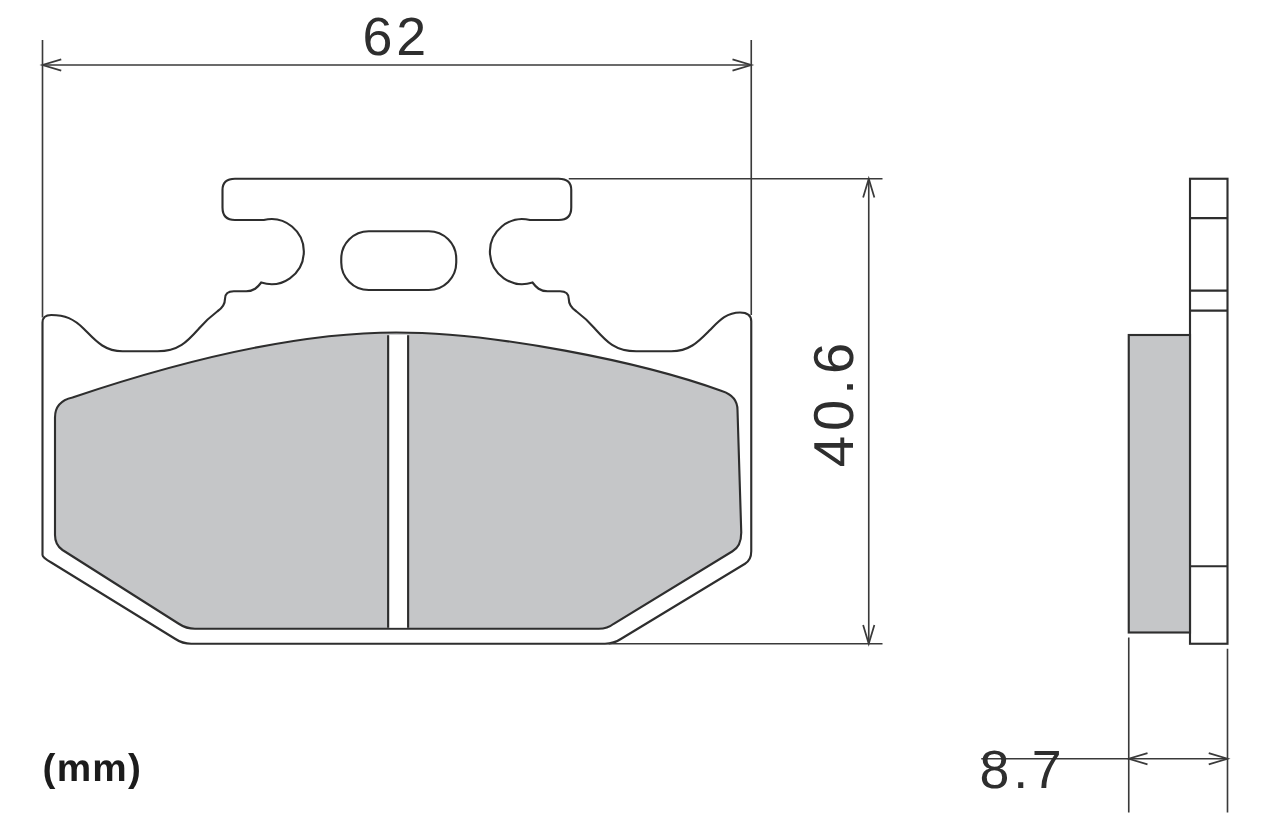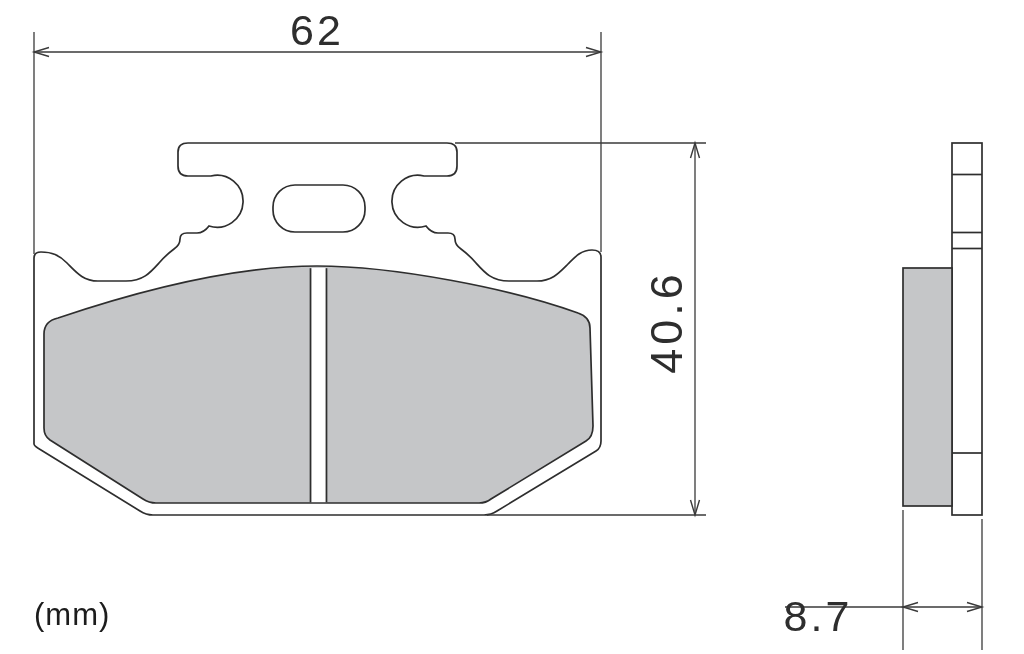--- a/index.html
+++ b/index.html
@@ -33,21 +33,21 @@
   .dim-width     { left: 257px; top: 9px;  width: 120px; }
   .dim-height    { left: 588px; top: 298px; width: 160px; height: 48px;
                    transform: rotate(-90deg); transform-origin: 50% 50%;
                    font-size: 45px; letter-spacing: 4px; }
   .dim-thickness { left: 768px; top: 595px; width: 100px; }
   .unit-label {
     position: absolute;
     left: 34px; top: 597px;
     color: #1c1c1c;
     font-size: 31px;
-    font-weight: 400;
+    font-weight: 700;
     letter-spacing: 1px;
   }
   .outline  { fill: none; stroke: var(--line, #2e2e2e); stroke-width: 1.7px; }
   .platefill{ fill: var(--plate, #ffffff); stroke: var(--line, #2e2e2e); stroke-width: 1.7px; }
   .friction { fill: var(--friction, #c5c6c8); stroke: var(--line, #2e2e2e); stroke-width: 1.7px; }
   .groove   { fill: var(--background, #ffffff); stroke: none; }
   .dimline  { fill: none; stroke: var(--dimline, #3a3a3a); stroke-width: 1.3px; }
   .arrow    { fill: none; stroke: var(--dimline, #3a3a3a); stroke-width: 1.4px;
               stroke-linejoin: miter; }
 </style>

